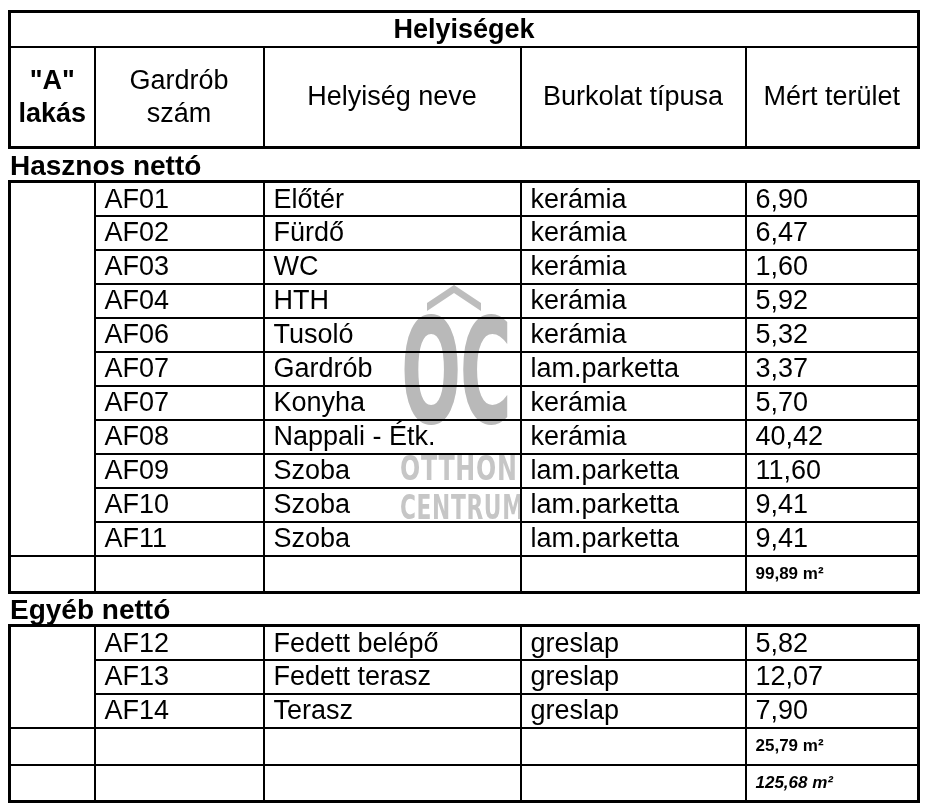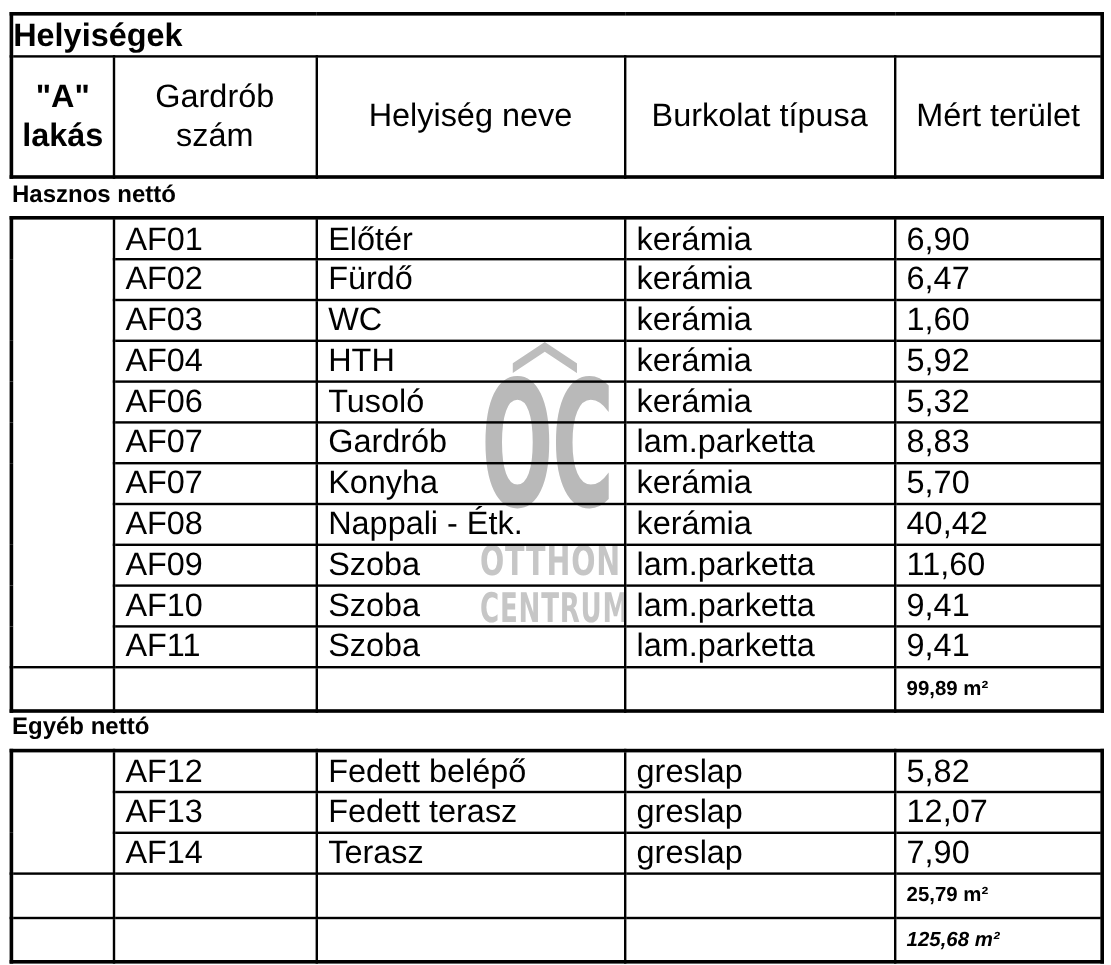--- a/index.html
+++ b/index.html
@@ -45,30 +45,30 @@
   }
   td, th {
     border: 2px solid #000;
     font-size: 27px; font-weight: normal; color: #000;
     text-align: left; vertical-align: middle;
     padding: 0 4px 0 9px; line-height: 1.12;
     overflow: hidden;
   }
   .tbl-header { top: 10px; }
   .tbl-header .title-row td {
-    height: 35px; font-weight: bold; padding: 0;
+    height: 35px; text-align: center; font-weight: bold; padding: 0;
   }
   .tbl-header .cols-row th {
     height: 101px; text-align: center; padding: 0 4px; line-height: 1.22;
   }
   .tbl-header .cols-row th.bold { font-weight: bold; }
 
   .sec-head {
     position: absolute; z-index: 1; left: 10px;
-    font-size: 20px; font-weight: bold; line-height: 1;
+    font-size: 28px; font-weight: bold; line-height: 1;
   }
   .sec-head-1 { top: 152px; }
   .sec-head-2 { top: 596px; }
 
   .tbl-1 { top: 180px; padding-left: 36px; }
   .tbl-2 { top: 624px; border-radius: 24px; }
   .tbl-data tr { height: 34px; }
   .tbl-data tr.total-row { height: 37px; }
   .tbl-data td.total {
     font-weight: bold; font-size: 17px;
@@ -146,21 +146,21 @@
       <tr>
         <td>AF06</td>
         <td>Tusoló</td>
         <td>kerámia</td>
         <td>5,32</td>
       </tr>
       <tr>
         <td>AF07</td>
         <td>Gardrób</td>
         <td>lam.parketta</td>
-        <td>8,83</td>
+        <td>3,37</td>
       </tr>
       <tr>
         <td>AF07</td>
         <td>Konyha</td>
         <td>kerámia</td>
         <td>5,70</td>
       </tr>
       <tr>
         <td>AF08</td>
         <td>Nappali - Étk.</td>

